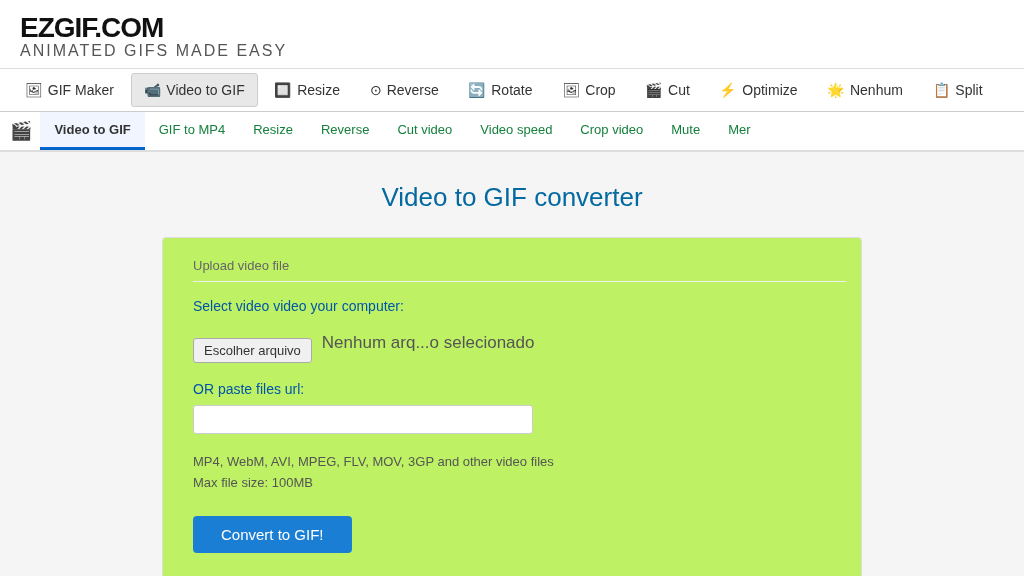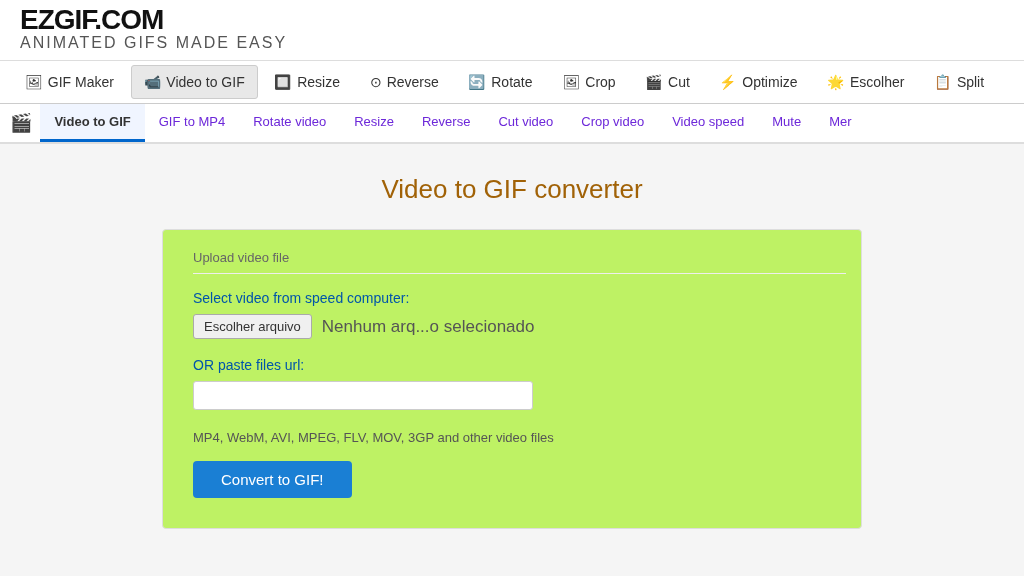--- a/index.html
+++ b/index.html
@@ -6,21 +6,21 @@
     body {
       font-family: Arial, sans-serif;
       font-size: 14px;
       background: #f5f5f5;
       color: #333;
     }
 
     
     .header {
       background: #fff;
-      padding: 4px 20px 8px 20px;
+      padding: 12px 20px 8px 20px;
       border-bottom: 1px solid #ddd;
     }
     .logo-text {
       font-size: 28px;
       font-weight: 900;
       color: #111;
       letter-spacing: -1px;
       font-family: Arial Black, sans-serif;
       text-transform: uppercase;
     }
@@ -74,21 +74,21 @@
     }
     .secondary-nav .film-icon {
       margin-right: 8px;
       font-size: 18px;
       color: #444;
     }
     .secondary-nav a {
       display: inline-block;
       padding: 10px 14px;
       text-decoration: none;
-      color: #6d28d9;
+      color: #15803d;
       font-size: 13px;
       white-space: nowrap;
       border-bottom: 3px solid transparent;
     }
     .secondary-nav a.active {
       color: #333;
       font-weight: bold;
       border-bottom: 3px solid #0066cc;
       background: #f0f5ff;
     }
@@ -96,21 +96,21 @@
     
     .main-content {
       padding: 30px 20px;
       max-width: 1024px;
     }
 
     .page-title {
       text-align: center;
       font-size: 26px;
       font-weight: normal;
-      color: #a16207;
+      color: #0369a1;
       margin-bottom: 24px;
     }
 
     .upload-box {
       background: #bef264;
       border: 1px solid #ddd;
       border-radius: 4px;
       margin: 0 auto;
       max-width: 700px;
       padding: 20px 15px 30px 30px;
@@ -142,20 +142,21 @@
     }
 
     .file-button {
       background: #f0f0f0;
       border: 1px solid #aaa;
       border-radius: 3px;
       padding: 4px 10px;
       font-size: 13px;
       cursor: pointer;
       color: #333;
+      margin-top: 16px;
     }
 
     .file-name {
       color: #555;
       font-size: 17px;
     }
 
     .url-input {
       width: 340px;
       border: 1px solid #ccc;
@@ -163,21 +164,21 @@
       padding: 6px 8px;
       font-size: 13px;
       color: #333;
       outline: none;
     }
 
     .format-info {
       color: #555;
       font-size: 13px;
       line-height: 1.6;
-      margin-bottom: 12px;
+      margin-bottom: 22px;
     }
 
     .submit-btn {
       background: #1a7fd4;
       color: #fff;
       border: none;
       border-radius: 4px;
       padding: 10px 28px;
       font-size: 15px;
       cursor: pointer;
@@ -219,80 +220,78 @@
   <a href="#">
     <span class="nav-icon">🎬</span>
     <span>Cut</span>
   </a>
   <a href="#">
     <span class="nav-icon">⚡</span>
     <span>Optimize</span>
   </a>
   <a href="#">
     <span class="nav-icon">🌟</span>
-    <span>Escolher</span>
+    <span>Nenhum</span>
   </a>
   <a href="#">
     <span class="nav-icon">📋</span>
     <span>Split</span>
   </a>
 </nav>
 
 <nav class="secondary-nav">
   <span class="film-icon">🎬</span>
   <a href="#" class="active">
     <span>Video to GIF</span>
   </a>
   <a href="#">
     <span>GIF to MP4</span>
   </a>
   <a href="#">
-    <span>Rotate video</span>
-  </a>
-  <a href="#">
     <span>Resize</span>
   </a>
   <a href="#">
     <span>Reverse</span>
   </a>
   <a href="#">
     <span>Cut video</span>
   </a>
   <a href="#">
+    <span>Video speed</span>
+  </a>
+  <a href="#">
     <span>Crop video</span>
-  </a>
-  <a href="#">
-    <span>Video speed</span>
   </a>
   <a href="#">
     <span>Mute</span>
   </a>
   <a href="#">
     <span>Mer</span>
   </a>
 </nav>
 
 <div class="main-content">
   <h1 class="page-title">Video to GIF converter</h1>
 
   <div class="upload-box">
     <div class="upload-legend">Upload video file</div>
 
     <div class="form-group">
-      <label class="form-label">Select video from speed computer:</label>
+      <label class="form-label">Select video video your computer:</label>
       <div class="file-input-row">
         <button class="file-button">Escolher arquivo</button>
         <span class="file-name">Nenhum arq...o selecionado</span>
       </div>
     </div>
 
     <div class="form-group">
       <label class="form-label">OR paste files url:</label>
       <input type="text" class="url-input" placeholder="" style="">
     </div>
 
     <div class="format-info">
       <div>MP4, WebM, AVI, MPEG, FLV, MOV, 3GP and other video files</div>
+      <div>Max file size: 100MB</div>
     </div>
 
     <button class="submit-btn">Convert to GIF!</button>
   </div>
 </div>
 
 </body></html>

